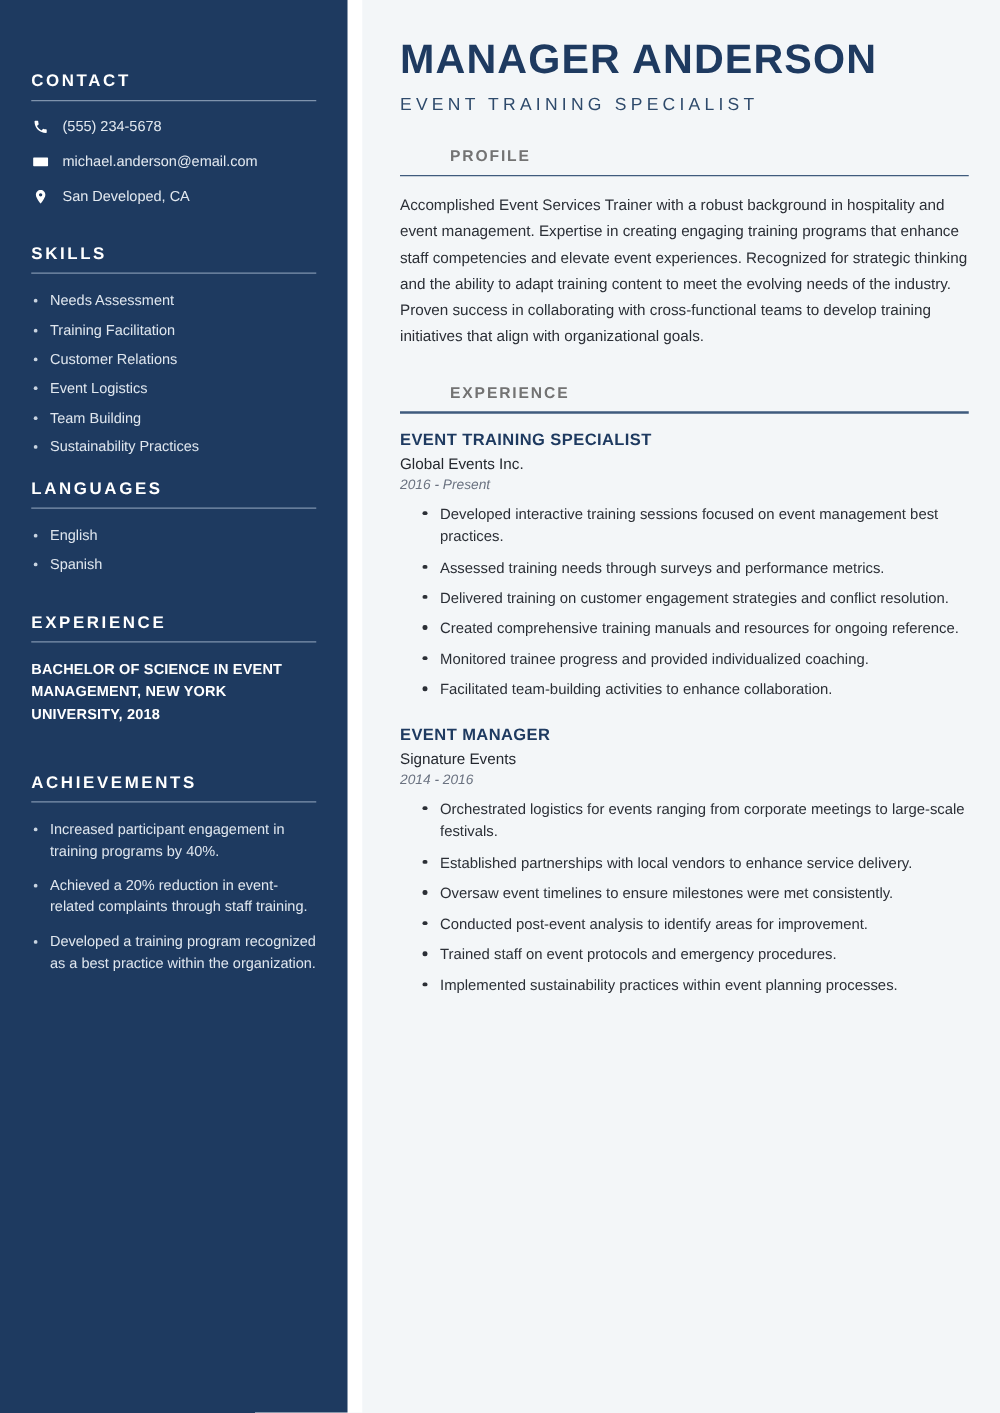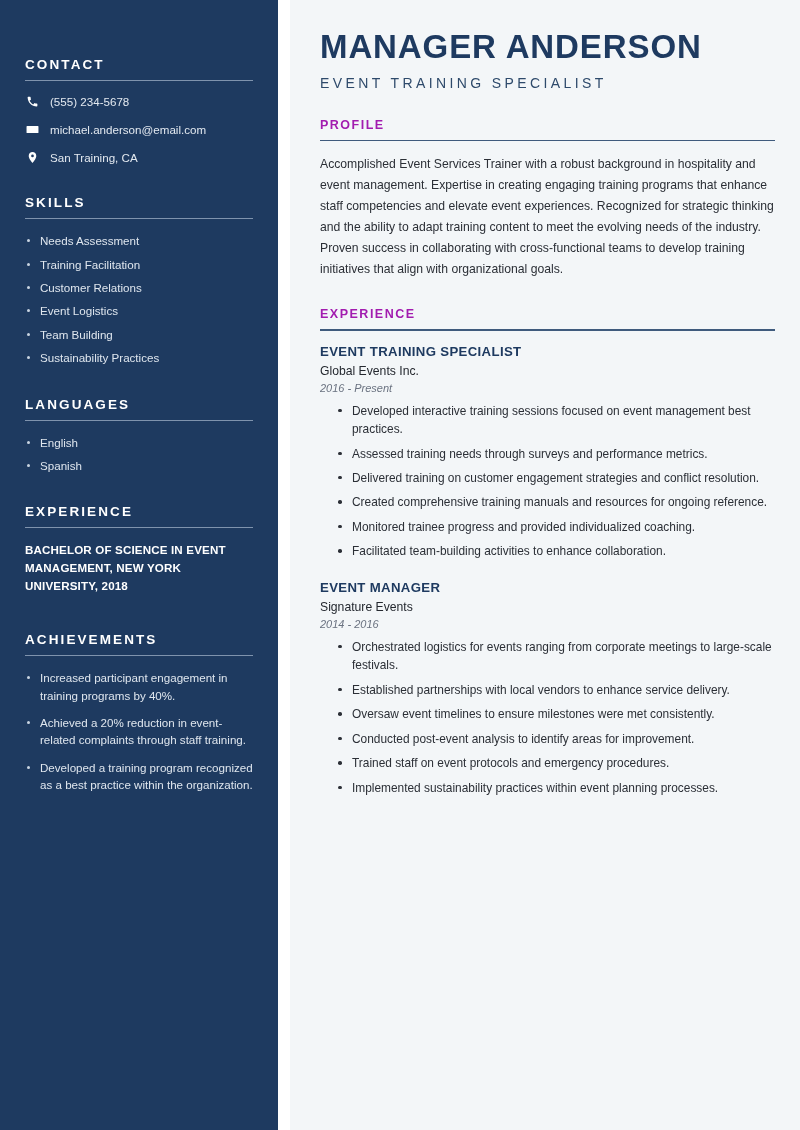--- a/index.html
+++ b/index.html
@@ -72,21 +72,21 @@
   }
 
   .side-rule {
     height: 1px;
     background: #7f93ad;
     margin-bottom: 13px;
   }
 
   #contact-section { margin-top: 57px; }
   #skills-section { margin-top: 30px; }
-  #languages-section { margin-top: 30px; }
+  #languages-section { margin-top: 16px; }
   #education-section { margin-top: 30px; }
   #achievements-section { margin-top: 37px; }
 
   .contact-row {
     display: flex;
     align-items: center;
     gap: 11px;
     font-size: 11.6px;
     color: #e3e9f0;
     margin-bottom: 13px;
@@ -156,23 +156,24 @@
     color: #2e4a6b;
     letter-spacing: 3.4px;
     margin-top: 9px;
   }
 
   .main-section { margin-top: 27px; }
 
   .main-heading {
     font-size: 12.5px;
     font-weight: bold;
-    color: #a21caf;
+    color: #737373;
     letter-spacing: 1.5px;
     padding-bottom: 8px;
+    margin-left: 40px;
   }
 
   .main-rule {
     height: 1.4px;
     background: #3f5b7d;
     margin-bottom: 13px;
   }
 
   .profile-text {
     font-size: 12.2px;
@@ -257,21 +258,21 @@
         </span>
         <span>michael.anderson@email.com</span>
       </div>
 
       <div class="contact-row">
         <span class="ico">
           <svg width="13" height="13" viewBox="0 0 24 24" fill="#ffffff">
             <path d="M12 2C8.1 2 5 5.1 5 9c0 5.2 7 13 7 13s7-7.8 7-13c0-3.9-3.1-7-7-7zm0 9.5A2.5 2.5 0 1 1 12 6.5a2.5 2.5 0 0 1 0 5z"></path>
           </svg>
         </span>
-        <span>San Training, CA</span>
+        <span>San Developed, CA</span>
       </div>
     </section>
 
     <section class="side-section" id="skills-section">
       <div class="side-heading">SKILLS</div>
       <div class="side-rule"></div>
       <ul class="side-list">
         <li>Needs Assessment</li>
         <li>Training Facilitation</li>
         <li>Customer Relations</li>

